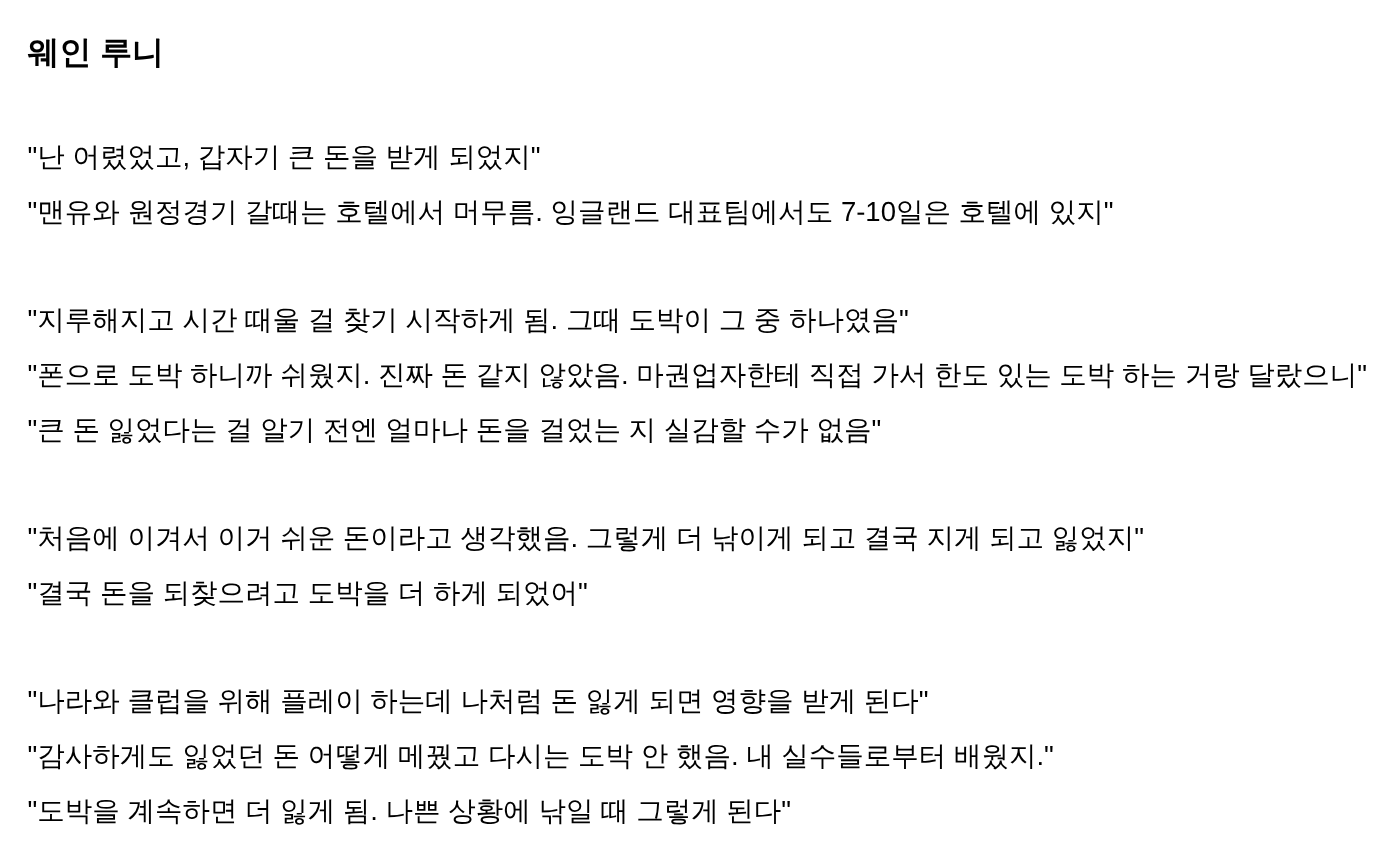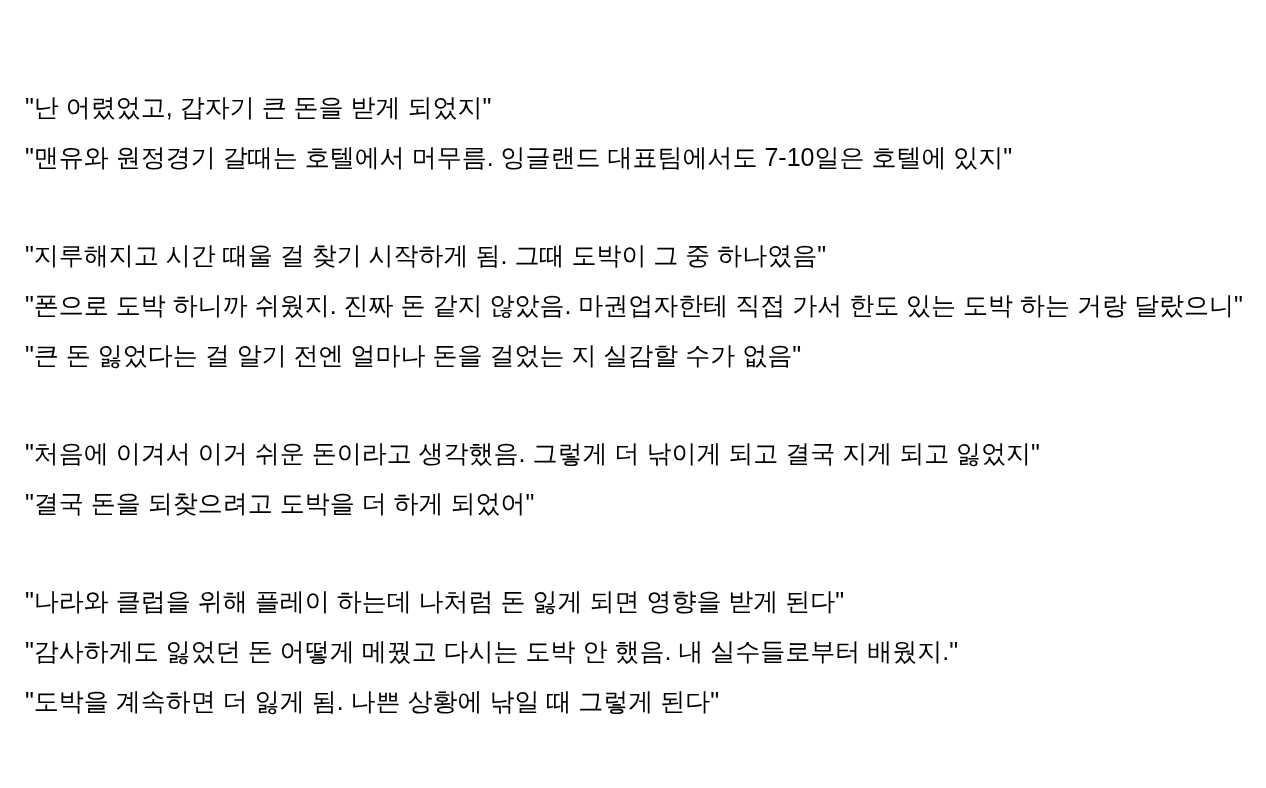--- a/index.html
+++ b/index.html
@@ -30,20 +30,21 @@
     font-size: 25px;
     font-weight: 400;
     line-height: 50px;
     white-space: nowrap;
   }
 </style>
 </head>
 <body>
 
 <div class="post">
+  <h1 class="post-title">웨인 루니</h1>
 
   <div class="post-body">
 
     <div class="para">
       <p class="quote-line">"난 어렸었고, 갑자기 큰 돈을 받게 되었지"</p>
       <p class="quote-line">"맨유와 원정경기 갈때는 호텔에서 머무름. 잉글랜드 대표팀에서도 7-10일은 호텔에 있지"</p>
     </div>
 
     <div class="para">
       <p class="quote-line">"지루해지고 시간 때울 걸 찾기 시작하게 됨. 그때 도박이 그 중 하나였음"</p>

